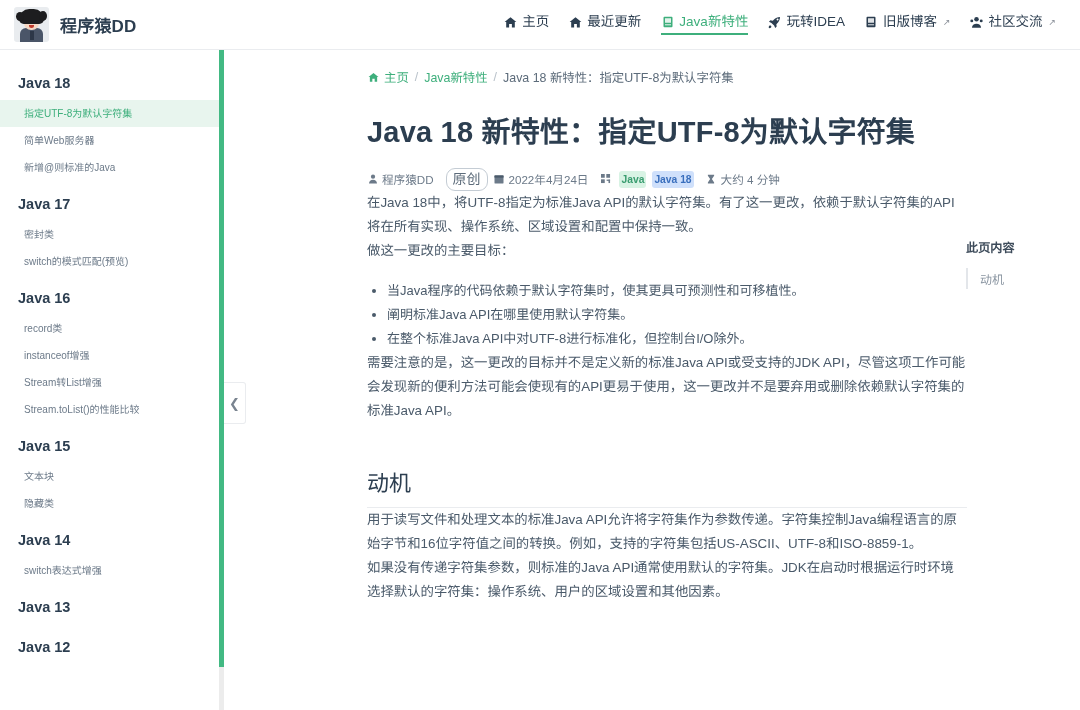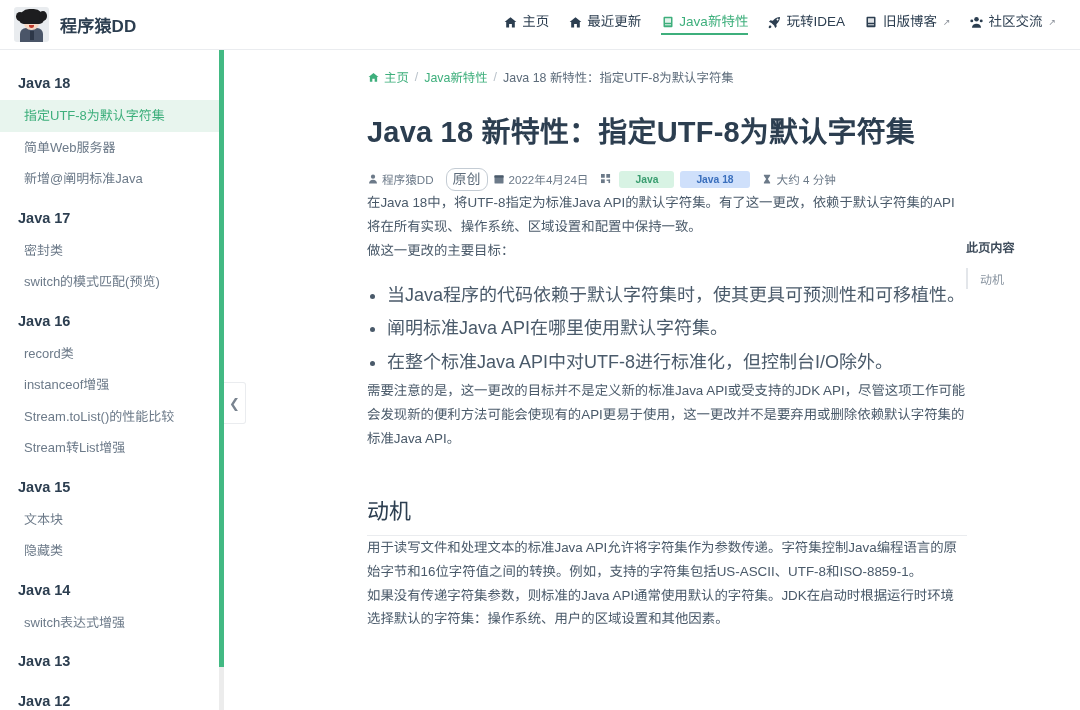--- a/index.html
+++ b/index.html
@@ -73,21 +73,21 @@
     border-right: 1px solid #eaecef;
     overflow: hidden;
     padding-top: 16px;
     z-index: 20;
   }
   .sb-group-title {
     font-size: 14.5px; font-weight: 700; color: #2c3e50;
     padding: 9px 0 9px 18px;
   }
   .sb-item {
-    font-size: 13px; color: #6c7a89;
+    font-size: 10px; color: #6c7a89;
     padding: 6px 0 6px 24px; cursor: pointer; line-height: 1.5;
   }
   .sb-item.active {
     background: #e8f5ee; color: #3eaf7c; font-weight: 500;
   }
   .sb-spacer { height: 6px; }
 
   
   .sb-rail {
     position: absolute; top: 50px; left: 219px;
@@ -137,31 +137,31 @@
     display: flex; align-items: center; flex-wrap: wrap; gap: 6px;
     margin-top: 16px; font-size: 11.6px; color: #6c7a89;
   }
   .meta .mitem { display: flex; align-items: center; gap: 4px; margin-right: 6px; }
   .meta .mico { width: 11px; height: 11px; display: inline-flex; align-items: center; justify-content: center; }
   .badge-orig {
     border: 1px solid #c4ccd4; border-radius: 9px;
     padding: 1px 6px; font-size: 14px; color: #5c6b7a; line-height: 1.4;
   }
   .tag {
-    border-radius: 3px; padding: 2px 16px; font-size: 10.3px; font-weight: 600; line-height: 1.3;
+    border-radius: 3px; padding: 2px 2px; font-size: 10.3px; font-weight: 600; line-height: 1.3;
   }
   .tag.green { background: #d8f3e4; color: #3a9d70; }
   .tag.blue  { background: #cfe0fb; color: #3a6fbd; }
 
   p.para {
     font-size: 13.4px; line-height: 1.78; color: #4a5a6a;
   }
   ul.bullets { margin-top: 16px; padding-left: 20px; }
   ul.bullets li {
-    font-size: 18px; line-height: 1.86; color: #4a5a6a; list-style: disc;
+    font-size: 13px; line-height: 1.86; color: #4a5a6a; list-style: disc;
   }
   h2.sec {
     font-size: 22px; font-weight: 500; color: #2c3e50;
     margin-top: 42px; padding-bottom: 10px;
     border-bottom: 1px solid #eaecef;
   }
 
   
   .toc {
     position: absolute; right: 22px; top: 188px; width: 92px;
@@ -248,31 +248,31 @@
       </div>
     </div>
 </div>
 
 <div class="sb-rail-bg"></div>
 <div class="sb-rail"></div>
 <div class="sidebar">
     <div class="sb-group-title">Java 18</div>
     <div class="sb-item active">指定UTF-8为默认字符集</div>
     <div class="sb-item">简单Web服务器</div>
-    <div class="sb-item">新增@阐明标准Java</div>
+    <div class="sb-item">新增@则标准的Java</div>
     <div class="sb-spacer"></div>
     <div class="sb-group-title">Java 17</div>
     <div class="sb-item">密封类</div>
     <div class="sb-item">switch的模式匹配(预览)</div>
     <div class="sb-spacer"></div>
     <div class="sb-group-title">Java 16</div>
     <div class="sb-item">record类</div>
     <div class="sb-item">instanceof增强</div>
+    <div class="sb-item">Stream转List增强</div>
     <div class="sb-item">Stream.toList()的性能比较</div>
-    <div class="sb-item">Stream转List增强</div>
     <div class="sb-spacer"></div>
     <div class="sb-group-title">Java 15</div>
     <div class="sb-item">文本块</div>
     <div class="sb-item">隐藏类</div>
     <div class="sb-spacer"></div>
     <div class="sb-group-title">Java 14</div>
     <div class="sb-item">switch表达式增强</div>
     <div class="sb-spacer"></div>
     <div class="sb-group-title">Java 13</div>
     <div class="sb-spacer"></div>

